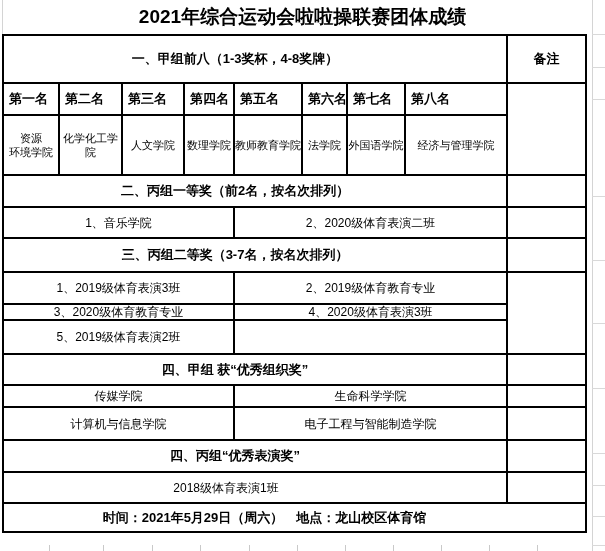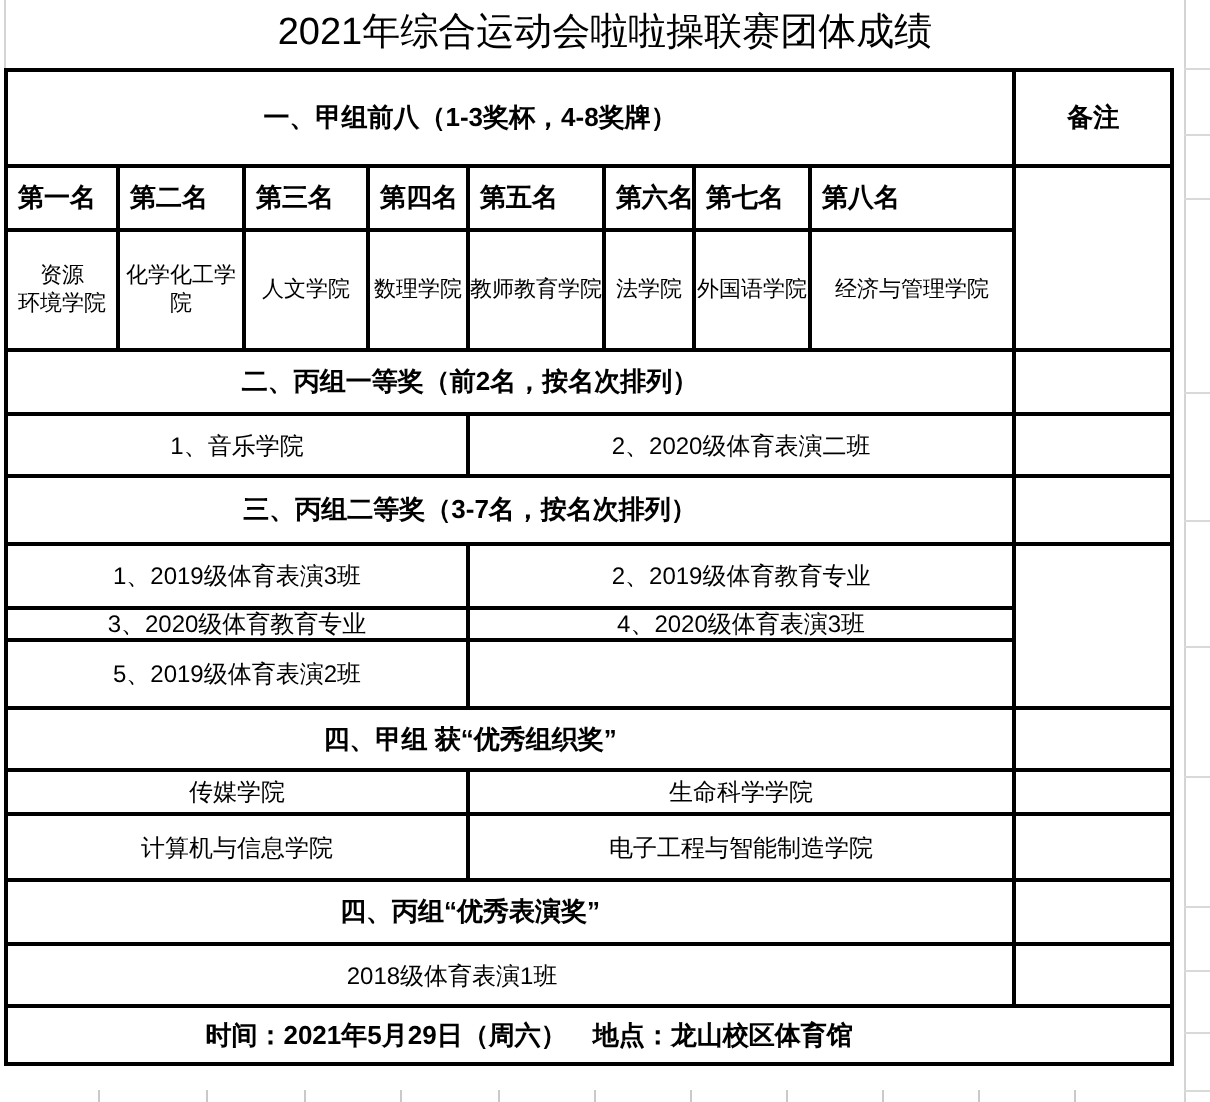--- a/index.html
+++ b/index.html
@@ -3,21 +3,21 @@
 <meta charset="utf-8">
 <style>
   html,body { margin:0; padding:0; background:#fff; }
   .page {
     position:relative; width:605px; height:551px; background:#ffffff;
     font-family:"Liberation Sans","DejaVu Sans",sans-serif; color:#000;
     overflow:hidden;
   }
   .title {
     position:absolute; top:0; left:0; width:605px; height:34px;
-    line-height:33px; text-align:center; font-size:19px; font-weight:normal;
+    line-height:33px; text-align:center; font-size:19px; font-weight:bold;
     white-space:nowrap;
   }
   table.results {
     position:absolute; left:2px; top:34px; width:583px;
     border-collapse:collapse; table-layout:fixed;
   }
   td {
     border:2px solid #000; padding:0; font-size:12px; text-align:center;
     vertical-align:middle; white-space:pre-line; overflow:hidden;
     line-height:14px;

